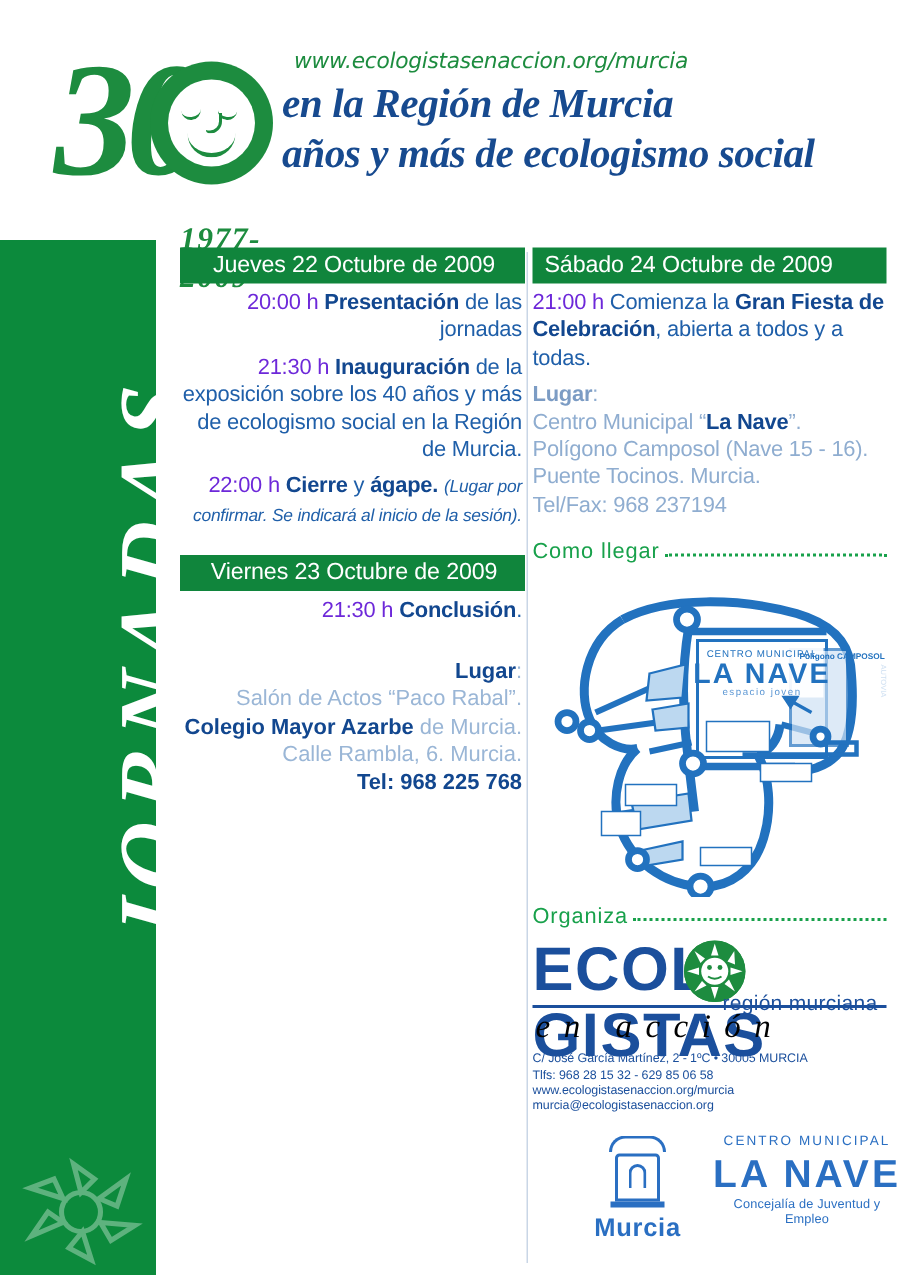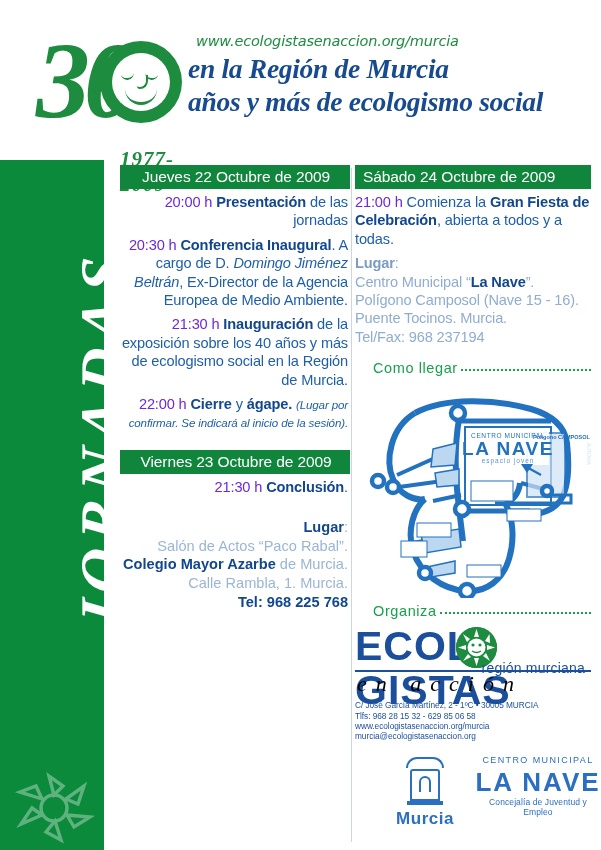--- a/index.html
+++ b/index.html
@@ -118,21 +118,21 @@
   .lugar-left{
     color:#9ab6d6;font-size:14.6px;line-height:18.6px;
     text-align:right;padding:0 4px 0 8px;
   }
   .lugar-left .b{color:#12478f;font-weight:700;}
 
   
   .dotlabel{
     display:flex;align-items:flex-end;gap:3px;
     color:#18a14b;font-size:14.5px;letter-spacing:.6px;
-    margin:0 10px 0 20px;
+    margin:0 10px 0 2px;
   }
   .dotlabel .dots{
     flex:1;border-bottom:2.5px dotted #18a14b;
     margin-bottom:5px;
   }
 
   
   .mapbox{position:relative;margin:7px 6px 0 2px;height:218px;}
   .mapbox svg{display:block;}
 
@@ -261,24 +261,20 @@
   <div class="col col-left">
 
     <div class="daybar left">Jueves 22 Octubre de 2009</div>
     <div class="block left">
 
       <p>
         <span class="t">20:00 h</span>
         <span class="b">Presentación</span><span> de las jornadas</span>
       </p>
 
-      <p>
-        <span class="t">20:30 h</span>
-        <span class="b">Conferencia Inaugural</span><span>. A cargo de D. </span><span class="i">Domingo Jiménez Beltrán</span><span>, Ex-Director de la Agencia Europea de Medio Ambiente.</span>
-      </p>
 
       <p>
         <span class="t">21:30 h</span>
         <span class="b">Inauguración</span><span> de la exposición sobre los 40 años y más de ecologismo social en la Región de Murcia.</span>
       </p>
 
       <p>
         <span class="t">22:00 h</span>
         <span class="b">Cierre</span><span> y </span><span class="b">ágape.</span>
         <span class="small-i">(Lugar por confirmar. Se indicará al inicio de la sesión).</span>
@@ -292,21 +288,21 @@
 
       <p>
         <span class="t">21:30 h</span>
         <span class="b">Conclusión</span><span>.</span>
       </p>
     </div>
 
     <div class="lugar-left" style="margin-top:22px">
       <span class="b">Lugar</span><span>:</span><br>
       <span>Salón de Actos “Paco Rabal”.</span><br>
-      <span class="b">Colegio Mayor Azarbe</span><span> de Murcia. Calle Rambla, 1. Murcia.</span><br>
+      <span class="b">Colegio Mayor Azarbe</span><span> de Murcia. Calle Rambla, 6. Murcia.</span><br>
       <span class="b">Tel:  968 225 768</span>
     </div>
   </div>
 
   <div class="col col-right">
 
     <div class="daybar right">Sábado 24 Octubre de 2009</div>
 
     <div class="block right">
       <p>

